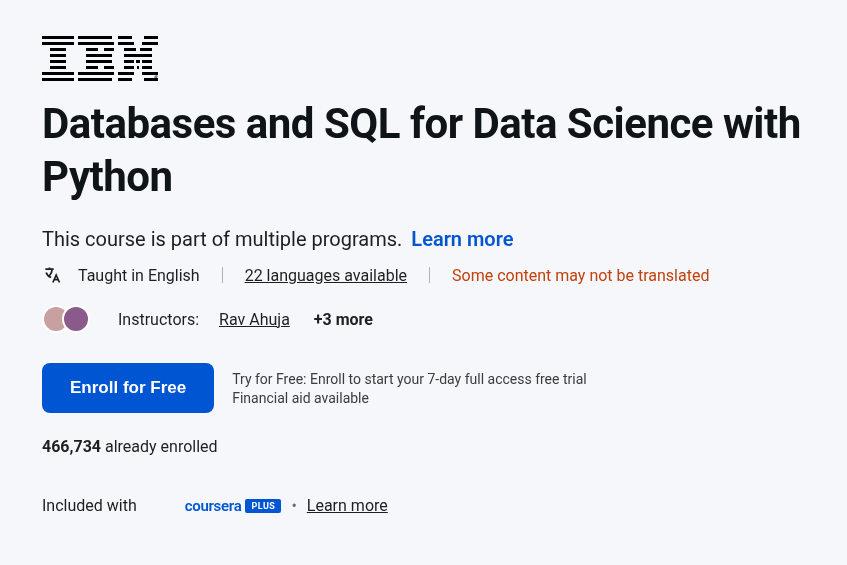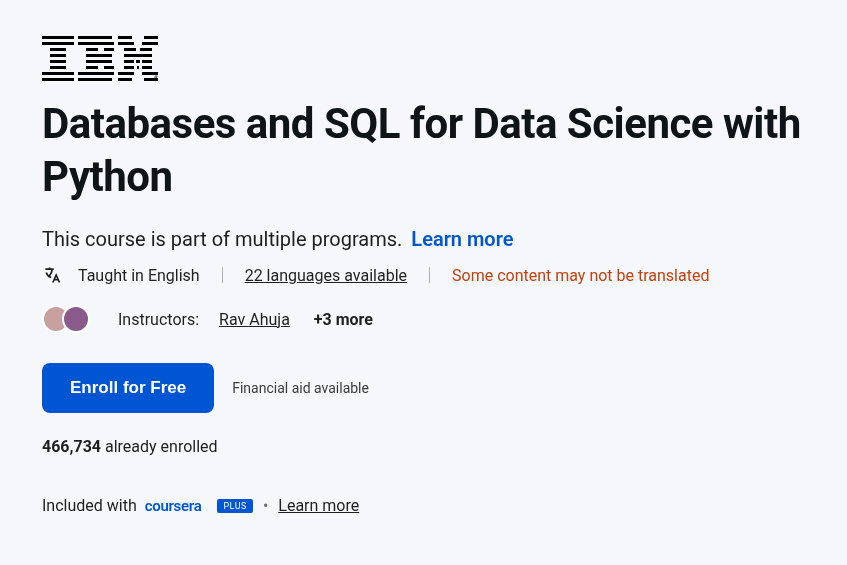--- a/index.html
+++ b/index.html
@@ -94,28 +94,29 @@
   .enrolled-count { font-weight: 700; }
   .plus-row {
     display: flex;
     align-items: center;
     gap: 8px;
     font-size: 16px;
   }
   .plus-badge {
     display: inline-flex;
     align-items: center;
-    gap: 16px;
+    gap: 4px;
+    margin-left: 40px;
   }
   .coursera-word { color:#0056d2; font-weight:600; font-size:15px; letter-spacing:-0.3px;}
   .plus-pill {
     background: #0056d2;
     color: #fff;
     font-size: 9px;
-    font-weight: 400;
+    font-weight: 700;
     padding: 2px 6px;
     border-radius: 2px;
     letter-spacing: 0.5px;
     text-align: center;
   }
   .dot { color:#6b6b6b; margin: 0 2px;}
   .plus-learn { text-decoration: underline; cursor:pointer;}
 </style>
 </head>
 <body>
@@ -192,20 +193,21 @@
   <span>Instructors:</span>
   <span class="instructor-link">Rav Ahuja</span>
   <span class="more-count">+3 more</span>
 </div>
 
 <div class="enroll-section">
   <button class="enroll-btn">
     <span class="enroll-btn-title">Enroll for Free</span>
   </button>
   <div class="trial-text">
+    <div>Try for Free: Enroll to start your 7-day full access free trial</div>
     <div>Financial aid available</div>
   </div>
 </div>
 
 <div class="enrolled-row">
   <span class="enrolled-count">466,734</span><span> already enrolled</span>
 </div>
 
 <div class="plus-row">
   <span>Included with </span>

